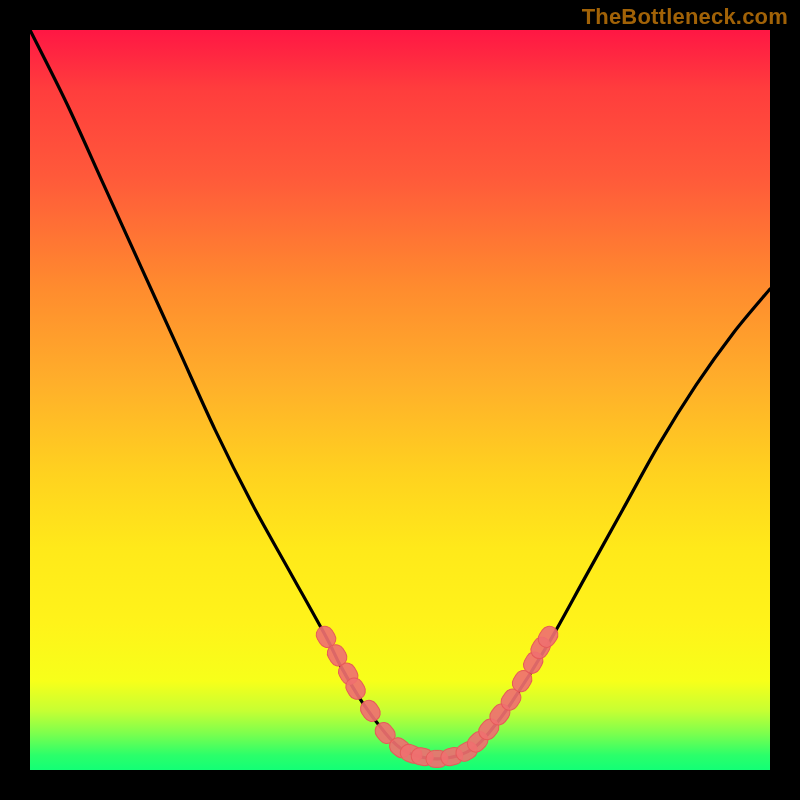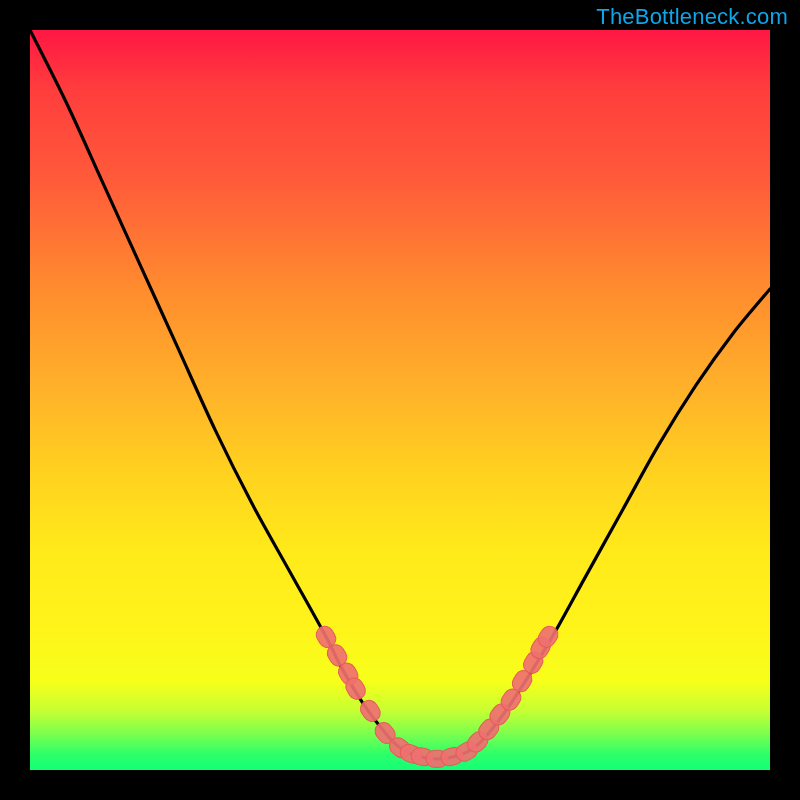--- a/index.html
+++ b/index.html
@@ -39,23 +39,23 @@
       #c6ff33 92%,
       #7eff4d 95%,
       #2bff6a 98%,
       #13ff76 100%
     );
   }
   .watermark {
     position: absolute;
     top: 4px;
     right: 12px;
-    color: #0ea5e9;
+    color: #a16207;
     font-size: 22px;
-    font-weight: 400;
+    font-weight: 700;
     letter-spacing: 0.2px;
     user-select: none;
   }
   svg.curve {
     position: absolute;
     top: 0;
     left: 0;
     width: 740px;
     height: 740px;
     overflow: visible;

